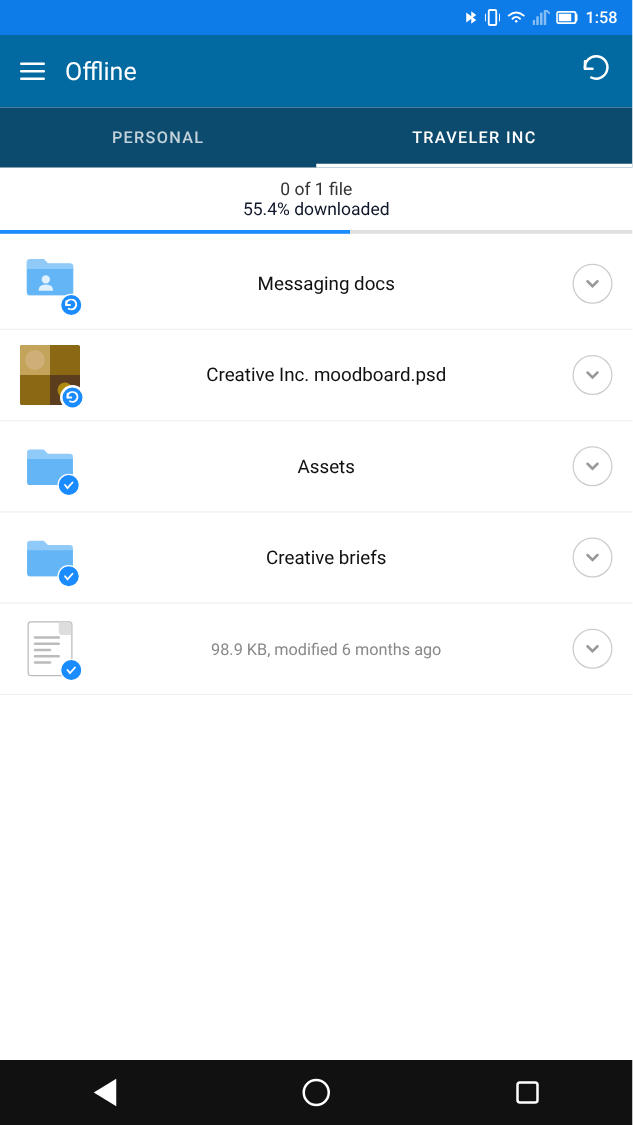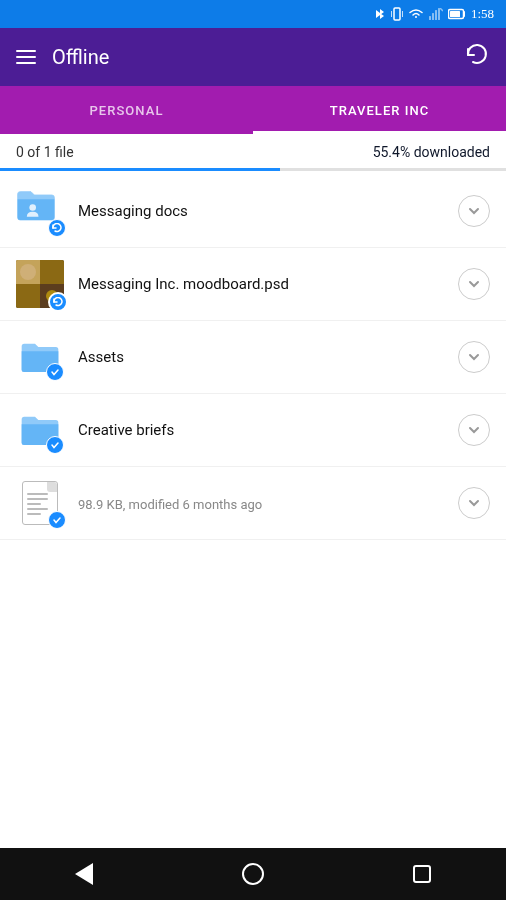--- a/index.html
+++ b/index.html
@@ -24,26 +24,25 @@
     }
     .status-bar-icons {
       display: flex;
       align-items: center;
       gap: 5px;
     }
     .status-time {
       color: white;
       font-size: 13px;
       font-weight: 500;
-      font-family: Liberation Serif, serif;
     }
 
     
     .app-bar {
-      background: #4c1d95;
+      background: #0369a1;
       height: 58px;
       display: flex;
       align-items: center;
       padding: 0 16px;
       justify-content: space-between;
     }
     .app-bar-left {
       display: flex;
       align-items: center;
       gap: 16px;
@@ -62,21 +61,21 @@
       border-radius: 1px;
     }
     .app-bar-title {
       color: white;
       font-size: 20px;
       font-weight: 400;
     }
 
     
     .tabs {
-      background: #a21caf;
+      background: #0c4a6e;
       display: flex;
       height: 48px;
     }
     .tab {
       flex: 1;
       display: flex;
       align-items: center;
       justify-content: center;
       color: rgba(255,255,255,0.75);
       font-size: 13px;
@@ -98,20 +97,21 @@
       height: 3px;
       background: white;
     }
 
     
     .download-info {
       padding: 10px 16px 0;
       display: flex;
       justify-content: space-between;
       align-items: center;
+      flex-direction: column;
     }
     .download-count {
       font-size: 14px;
       color: #333;
     }
     .download-percent {
       font-size: 14px;
       color: #0f172a;
     }
     .progress-bar-container {
@@ -120,20 +120,21 @@
       background: #e0e0e0;
     }
     .progress-bar-fill {
       height: 100%;
       background: #1a8cff;
     }
 
     
     .file-list {
       margin-top: 4px;
+      text-align: center;
     }
     .file-item {
       display: flex;
       align-items: center;
       padding: 12px 16px;
       border-bottom: 1px solid #f0f0f0;
       gap: 14px;
     }
     .file-icon-wrap {
       width: 48px;
@@ -444,21 +445,21 @@
         </svg>
       </div>
       <div class="thumb-overlay">
         <svg width="10" height="10" viewBox="0 0 10 10" fill="none" stroke="white" stroke-width="1.5" stroke-linecap="round">
           <path d="M1 5 A4 4 0 1 1 3 8"></path>
           <polyline points="1,2 1,5 4,5"></polyline>
         </svg>
       </div>
     </div>
     <div class="file-info">
-      <div class="file-name">Messaging Inc. moodboard.psd</div>
+      <div class="file-name">Creative Inc. moodboard.psd</div>
     </div>
     <div class="chevron-btn">
       <svg viewBox="0 0 16 16">
           <polyline points="4,6 8,10 12,6" stroke="#999" stroke-width="2" stroke-linecap="round" fill="none"></polyline>
         </svg>
     </div>
   </div>
 
   <div class="file-item">
     <div class="file-icon-wrap">

